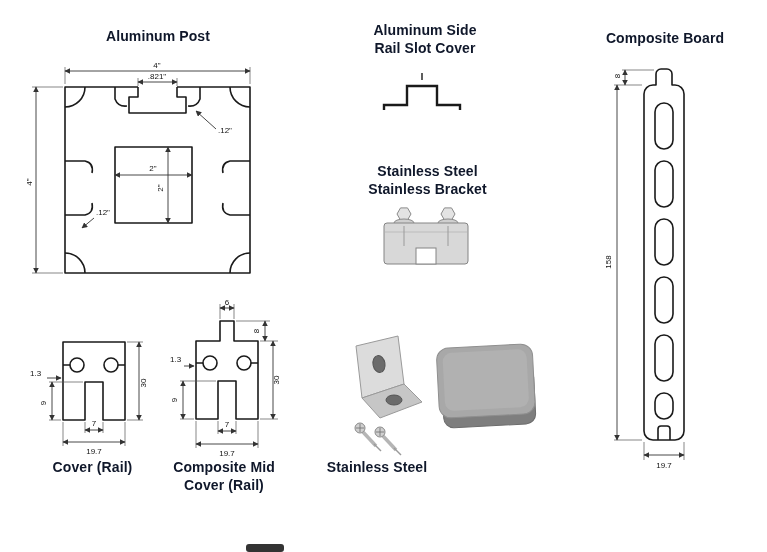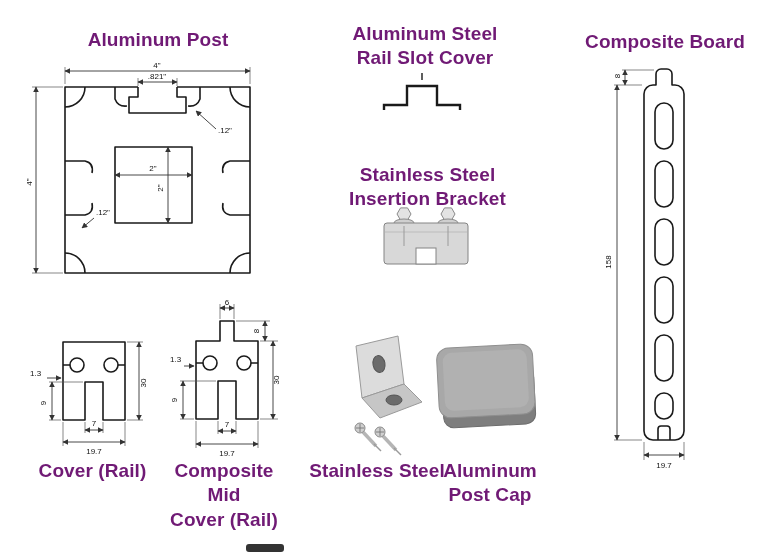--- a/index.html
+++ b/index.html
@@ -1,62 +1,58 @@
 <!DOCTYPE html>
 <html><head>
 <meta charset="utf-8">
 <style>
   html,body{margin:0;padding:0;background:#fff;}
   #canvas{position:relative;width:767px;height:552px;background:#ffffff;overflow:hidden;
           font-family:"Liberation Sans",sans-serif;}
-  .title{position:absolute;font-size:19px;font-weight:700;color:#701a75;text-align:center;
+  .title{position:absolute;font-size:14px;font-weight:700;color:#0f172a;text-align:center;
          line-height:1.28;letter-spacing:.1px;}
   svg{position:absolute;overflow:visible;}
   .prof path,.prof rect,.prof circle{fill:none;stroke:#1a1a1a;stroke-width:1.6;stroke-linejoin:round;}
   .ext path{fill:none;stroke:#555;stroke-width:0.7;}
   .dim line{stroke:#333;stroke-width:0.9;}
   .dtxt text{font-size:8px;fill:#111;font-family:"Liberation Sans",sans-serif;}
   .cropped{position:absolute;background:#333;border-radius:3px;}
 </style>
 </head>
 <body>
 
 <div id="canvas">
 
   <div class="title" style="left:58px;top:28px;width:200px">Aluminum Post</div>
 
   <div class="title" style="left:345px;top:22px;width:160px">
-    <div>Aluminum Steel</div>
+    <div>Aluminum Side</div>
     <div>Rail Slot Cover</div>
   </div>
 
   <div class="title" style="left:580px;top:30px;width:170px">Composite Board</div>
 
   <div class="title" style="left:340px;top:163px;width:175px">
     <div>Stainless Steel</div>
-    <div>Insertion Bracket</div>
+    <div>Stainless Bracket</div>
   </div>
 
   <div class="title" style="left:20px;top:459px;width:145px">
     <div>Cover (Rail)</div>
   </div>
 
   <div class="title" style="left:158px;top:459px;width:132px">
     <div>Composite Mid</div>
     <div>Cover (Rail)</div>
   </div>
 
   <div class="title" style="left:303px;top:459px;width:148px">
     <div>Stainless Steel</div>
   </div>
 
-  <div class="title" style="left:435px;top:459px;width:110px">
-    <div>Aluminum</div>
-    <div>Post Cap</div>
-  </div>
 
   <svg style="left:20px;top:55px" width="252" height="240" viewBox="0 0 252 240">
     <defs>
       <marker id="ar" viewBox="0 0 10 10" refX="9" refY="5" markerWidth="6.5" markerHeight="6.5" orient="auto-start-reverse">
         <path d="M0,0 L10,5 L0,10 z" fill="#333"></path>
       </marker>
     </defs>
     <g class="prof">
       <path d="M118,32 H45 V218 H230 V32 H157"></path>
       <path d="M118,32 v10 h-9 v16 h57 v-16 h-9 v-10"></path>

